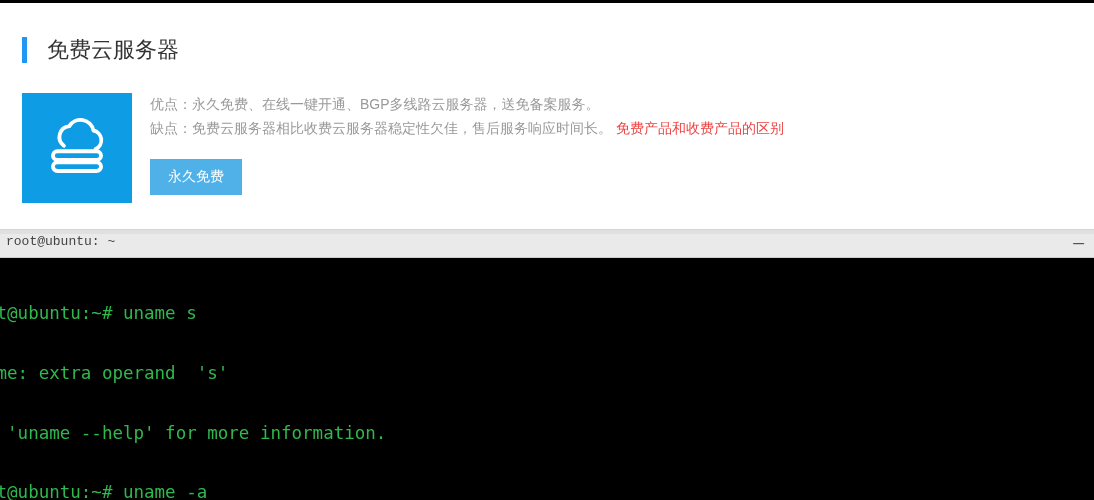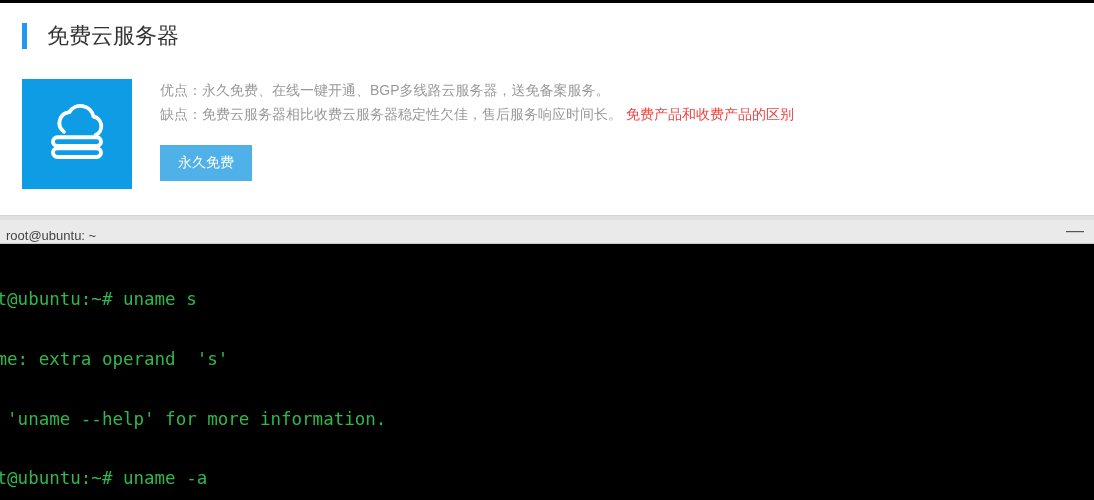--- a/index.html
+++ b/index.html
@@ -6,42 +6,42 @@
   body {
     width: 1094px;
     height: 500px;
     font-family: "Microsoft YaHei", "PingFang SC", sans-serif;
     background: #fff;
     overflow: hidden;
     position: relative;
   }
   .top-border { height: 3px; background: #000; }
   .card {
-    padding: 18px 22px 22px 22px;
+    padding: 32px 22px 22px 22px;
     background: #fff;
   }
   .card-title-row {
     display: flex;
     align-items: center;
     margin-bottom: 28px;
   }
   .title-bar {
     width: 5px;
     height: 26px;
     background: #2196f3;
     margin-right: 20px;
   }
   .card-title {
     font-size: 22px;
     color: #333;
     font-weight: 400;
   }
   .card-body {
     display: flex;
-    gap: 28px;
+    gap: 18px;
   }
   .icon-box {
     width: 110px;
     height: 110px;
     background: #0e9ce4;
     display: flex;
     align-items: center;
     justify-content: center;
     flex-shrink: 0;
   }
@@ -70,25 +70,26 @@
     height: 5px;
     background: #e0e0e0;
     border-top: 1px solid #d5d5d5;
     margin-top: 4px;
   }
   .term-titlebar {
     height: 24px;
     background: #eaeaea;
     border-bottom: 1px solid #ccc;
     display: flex;
-    align-items: flex-end;
+    align-items: flex-start;
     justify-content: space-between;
     padding: 0 10px 0 6px;
     font-size: 13px;
     color: #444;
+    font-family: Liberation Mono, monospace;
   }
   .term-min {
     font-size: 18px;
     color: #555;
     line-height: 1;
     padding-bottom: 4px;
   }
   .terminal {
     background: #000;
     height: 260px;

